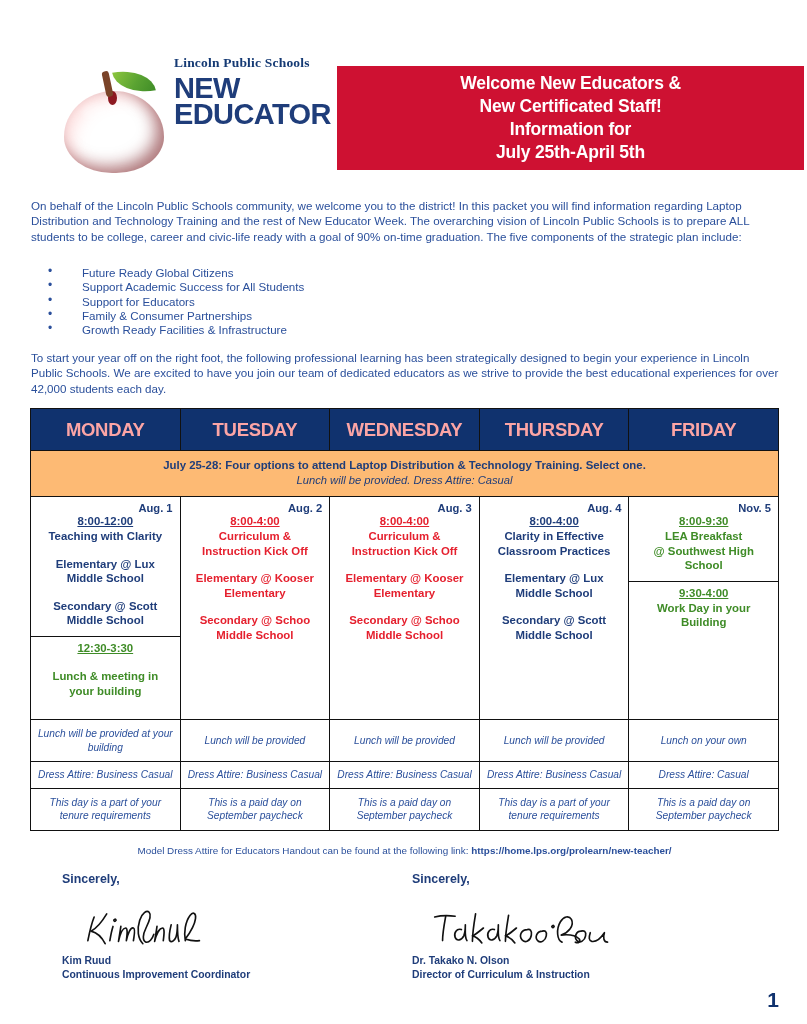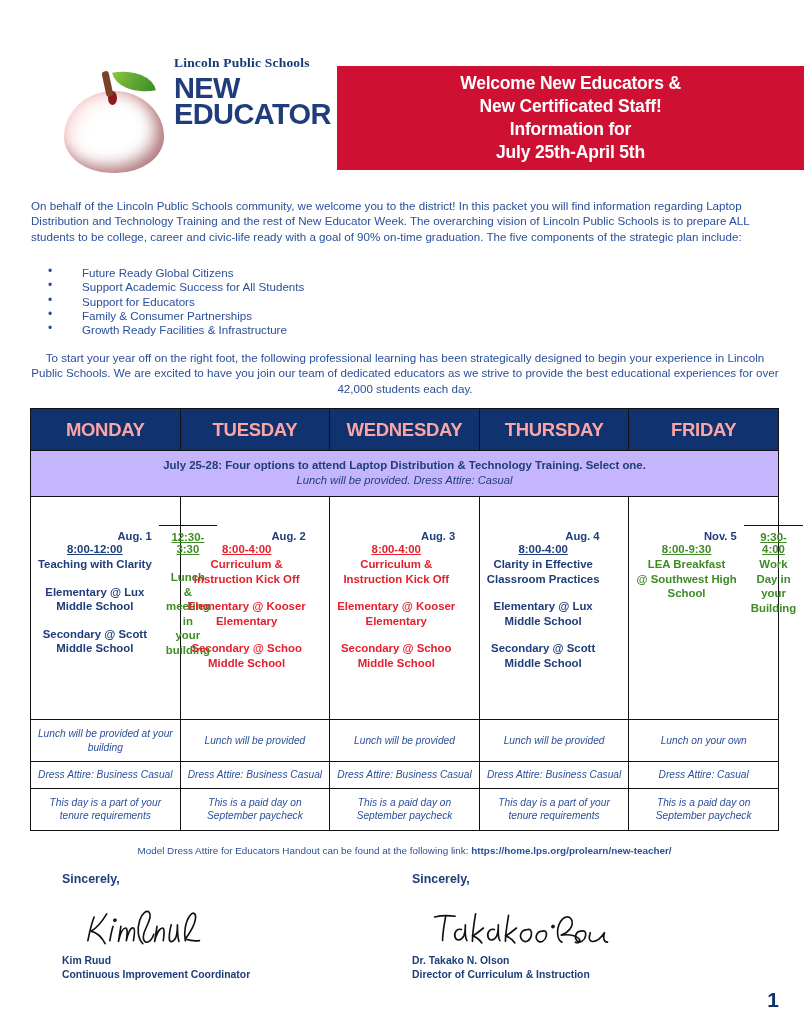--- a/index.html
+++ b/index.html
@@ -124,21 +124,21 @@
   }
   .para {
     position: absolute;
     left: 31px;
     width: 748px;
     font-size: 11.6px;
     line-height: 15.3px;
     color: #2a4f9b;
   }
   #para1 { top: 198px; }
-  #para2 { top: 350px; text-align: center; }
+  #para2 { top: 350px; }
 
   .bullets {
     position: absolute;
     left: 48px; top: 266px;
     width: 500px;
     margin: 0;
     padding: 0;
     list-style: none;
   }
   .bullets li {
@@ -174,21 +174,21 @@
     background: #10326e;
     color: #fca5a5;
     font-size: 18.5px;
     font-weight: bold;
     letter-spacing: -0.3px;
     height: 41px;
     text-align: center;
     vertical-align: middle;
   }
   td.notice {
-    background: #c4b5fd;
+    background: #fdba74;
     text-align: center;
     padding: 7px 11px 8px;
     margin-top: 14px;
   }
   .notice-b {
     color: #1f3d7a;
     font-size: 11.4px;
     font-weight: bold;
     line-height: 15px;
   }
@@ -199,22 +199,21 @@
     line-height: 15px;
   }
 
   td.daycell {
     height: 222px;
     padding: 0;
   }
   .daycell-inner {
     height: 100%;
     display: flex;
-    flex-direction: row;
-    margin-top: 28px;
+    flex-direction: column;
   }
   .seg {
     padding: 5px 7px 8px;
     text-align: center;
     flex: 0 0 auto;
   }
   .seg.grow { flex: 1 1 auto; }
   .seg.bordered { border-top: 1.4px solid #111111; }
   .datelabel {
     text-align: right;

